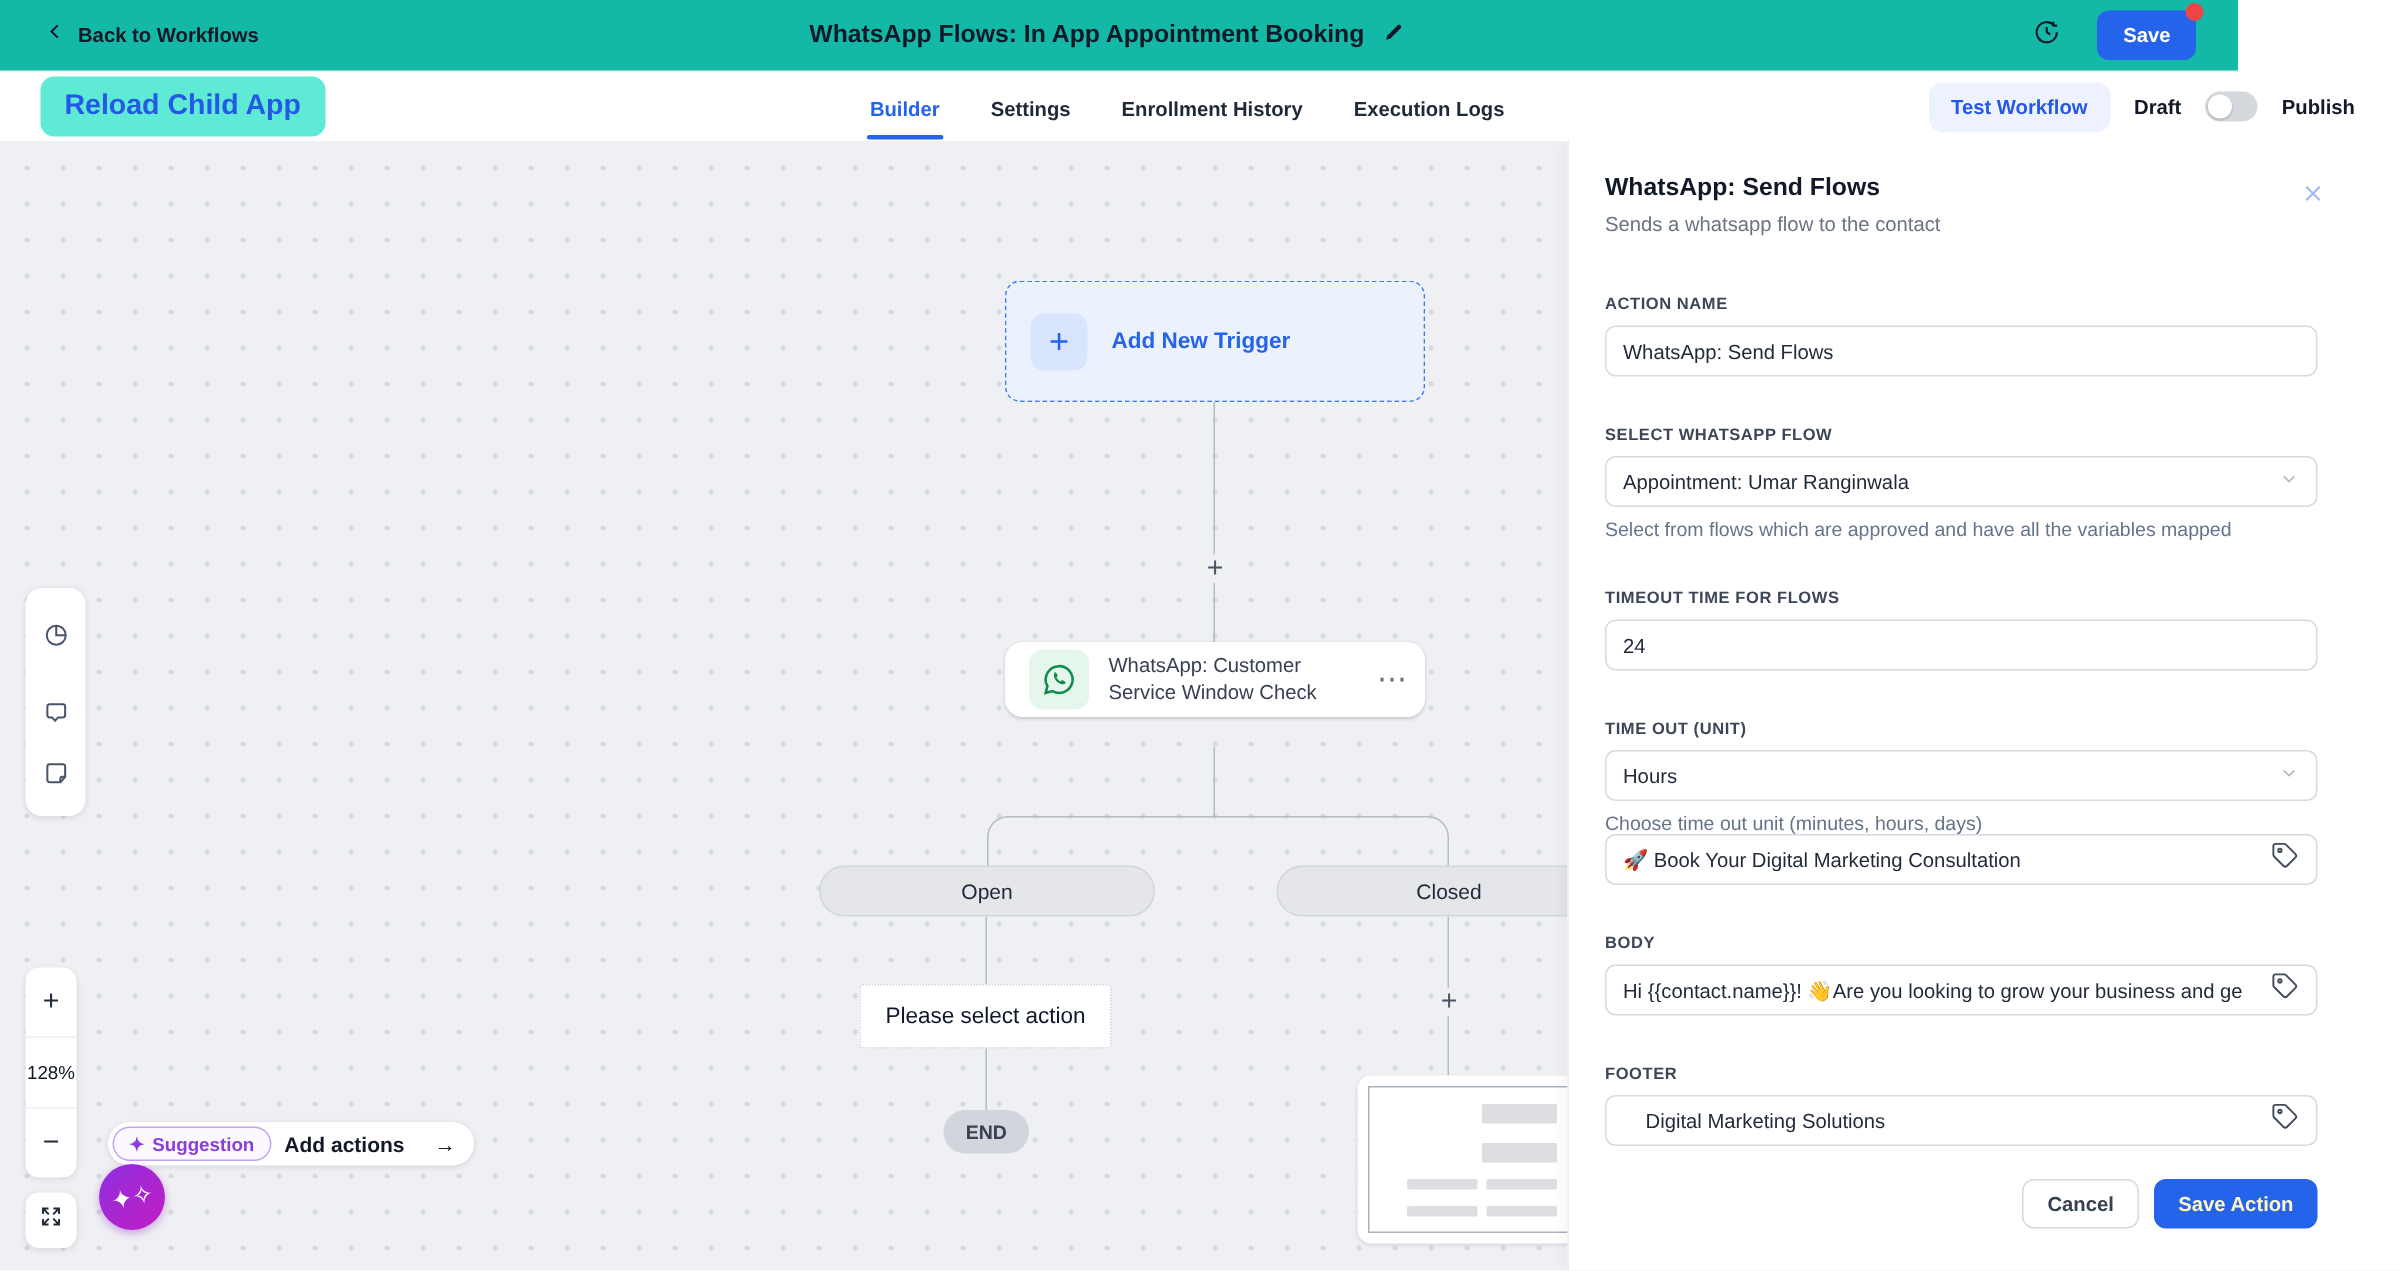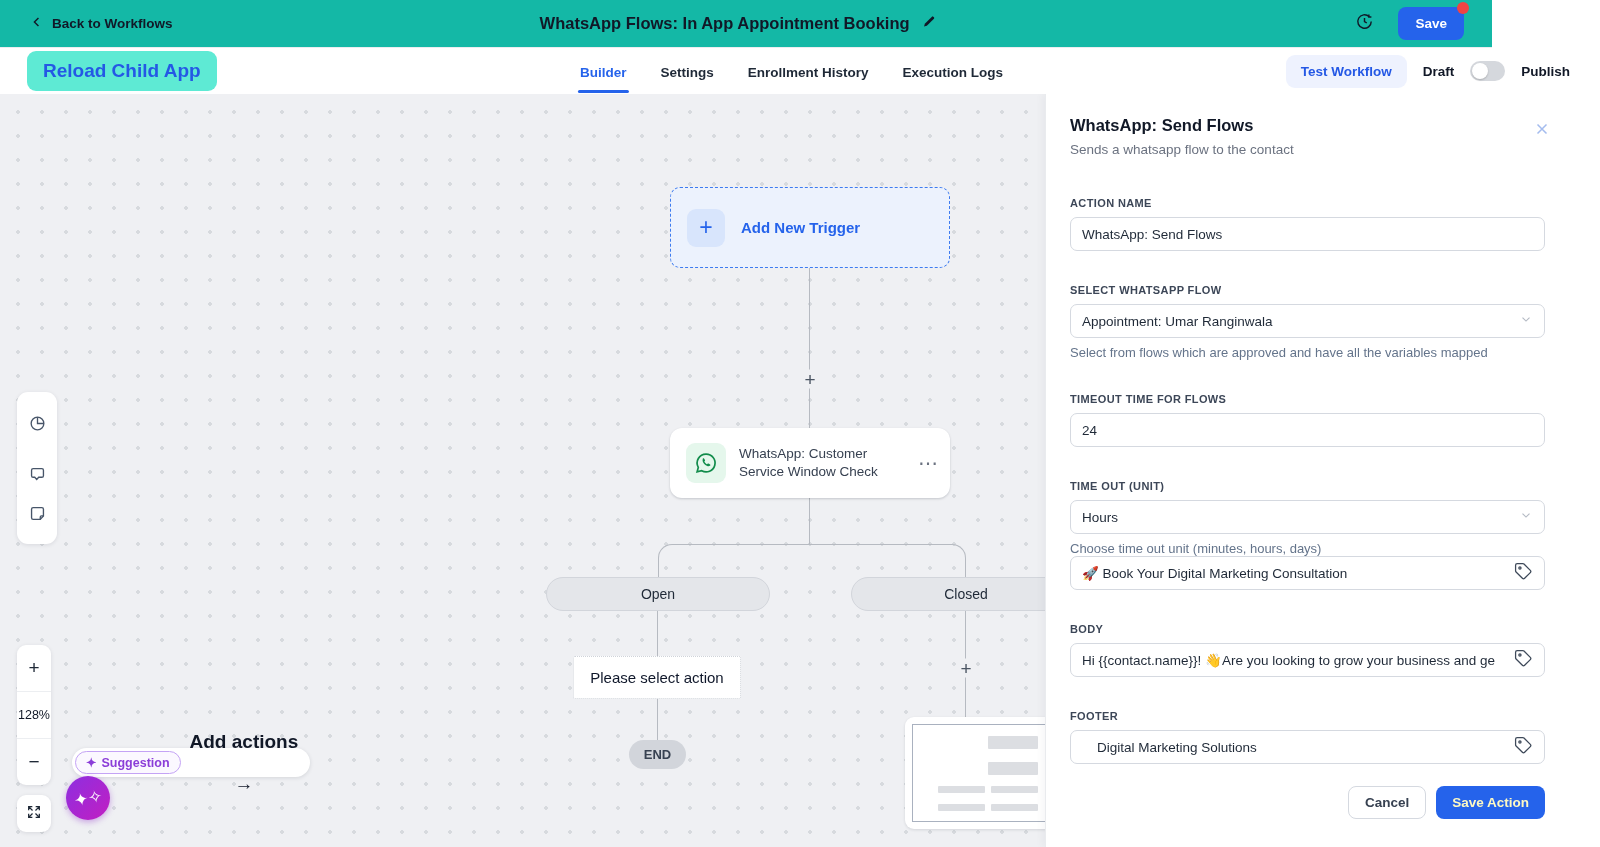--- a/index.html
+++ b/index.html
@@ -47,21 +47,21 @@
   .line-plus { position:absolute; transform:translate(-50%,-50%); color:#4b5563; font-size:19px; font-weight:500;
                background:#eff0f3; padding:0 3px; line-height:1; cursor:pointer; }
 
   .trigger-box { position:absolute; left:670px; top:93px; width:280px; height:81px; background:#ecf2fd;
                  border:1.5px dashed #3d7bf0; border-radius:10px; display:flex; align-items:center; gap:16px;
                  padding-left:16px; cursor:pointer; }
   .trigger-plus { width:38px; height:38px; background:#d8e5fc; border-radius:9px; display:flex; align-items:center;
                   justify-content:center; color:#2563eb; font-size:23px; font-weight:500; }
   .trigger-label { color:#2563eb; font-size:15px; font-weight:700; }
 
-  .wa-node { position:absolute; left:670px; top:334px; width:280px; height:70px; background:#fff; border-radius:12px;
+  .wa-node { position:absolute; left:670px; top:334px; width:280px; height:50px; background:#fff; border-radius:12px;
              box-shadow:0 1px 3px rgba(16,24,40,.12), 0 1px 2px rgba(16,24,40,.07); display:flex; align-items:center;
              gap:13px; padding:0 12px 0 16px; cursor:pointer; }
   .wa-icon-tile { width:40px; height:40px; background:#e5f7ec; border-radius:9px; display:flex; align-items:center; justify-content:center; flex-shrink:0; }
   .wa-node-title { font-size:13.5px; font-weight:500; color:#374151; line-height:1.35; width:160px; }
   .node-dots { margin-left:auto; color:#6b7280; font-size:20px; cursor:pointer; line-height:1; }
 
   .branch-pill { position:absolute; height:34px; background:#e4e6ea; border:1px solid #d2d5db; border-radius:17px;
                  display:flex; align-items:center; justify-content:center; font-size:14px; font-weight:400; color:#1f2937; }
   .psa-box { position:absolute; left:573px; top:562px; width:168px; height:43px; background:#fff;
              border:1px dotted #cfd3d9; border-radius:2px; display:flex; align-items:center; justify-content:center;
@@ -89,21 +89,21 @@
   .zoom-level { width:100%; height:46px; display:flex; align-items:center; justify-content:center; font-size:12.5px;
                 font-weight:500; color:#111827; cursor:pointer; }
   .fs-btn { position:absolute; left:17px; top:701px; width:34px; height:37px; background:#fff; border-radius:9px;
             box-shadow:0 1px 4px rgba(16,24,40,.10); display:flex; align-items:center; justify-content:center; cursor:pointer; }
   .fs-btn svg { width:16px; height:16px; stroke:#1f2937; stroke-width:1.9; fill:none; }
 
   .suggestion-wrap { position:absolute; left:72px; top:654px; height:29px; background:#fff; border-radius:15px;
                      box-shadow:0 1px 4px rgba(16,24,40,.12); display:flex; align-items:center; padding:3px 12px 3px 3px; gap:9px; cursor:pointer; }
   .suggestion-badge { border:1px solid #c4a3f5; background:#fbf8ff; color:#8b3dd8; border-radius:13px; height:23px;
                       display:flex; align-items:center; gap:5px; padding:0 10px; font-size:12.5px; font-weight:700; }
-  .suggestion-action { font-size:19px; font-weight:700; color:#111827; display:flex; align-items:center; gap:20px;flex-direction:column; }
+  .suggestion-action { font-size:14px; font-weight:700; color:#111827; display:flex; align-items:center; gap:20px; }
   .fab { position:absolute; left:66px; top:682px; width:44px; height:44px; border-radius:50%;
          background:linear-gradient(135deg,#8d2fe0 0%, #c21ec2 100%); display:flex; align-items:center; justify-content:center;
          color:#fff; cursor:pointer; box-shadow:0 2px 6px rgba(140,40,200,.4); }
   .fab span { font-size:17px; transform:rotate(-12deg); }
 
   
   .panel { position:absolute; left:1045px; top:94px; width:555px; height:753px; background:#fff; z-index:20;
            border-left:1px solid #e9ebee; box-shadow:-3px 0 8px rgba(16,24,40,.04);
            padding:22px 55px 20px 24px; overflow:hidden; }
   .panel-title { font-size:16.5px; font-weight:700; color:#111827; }

